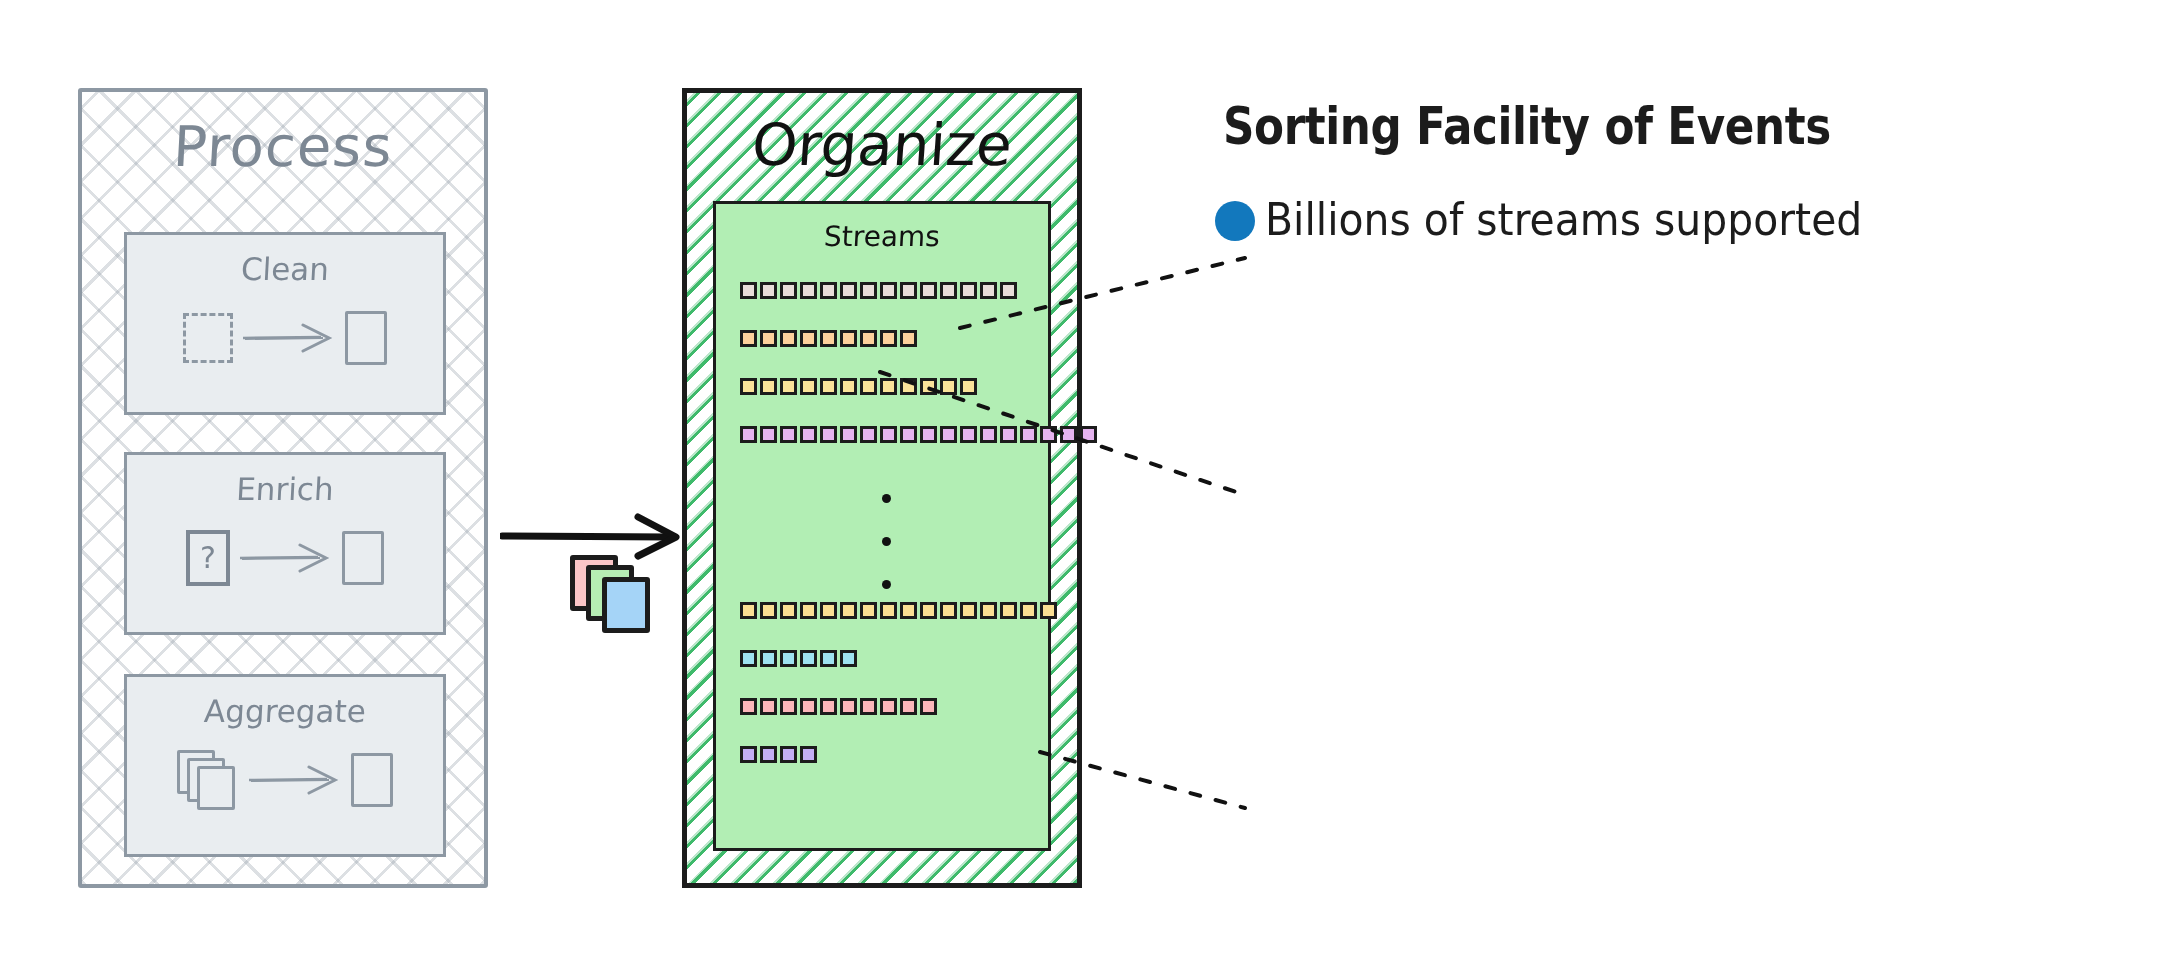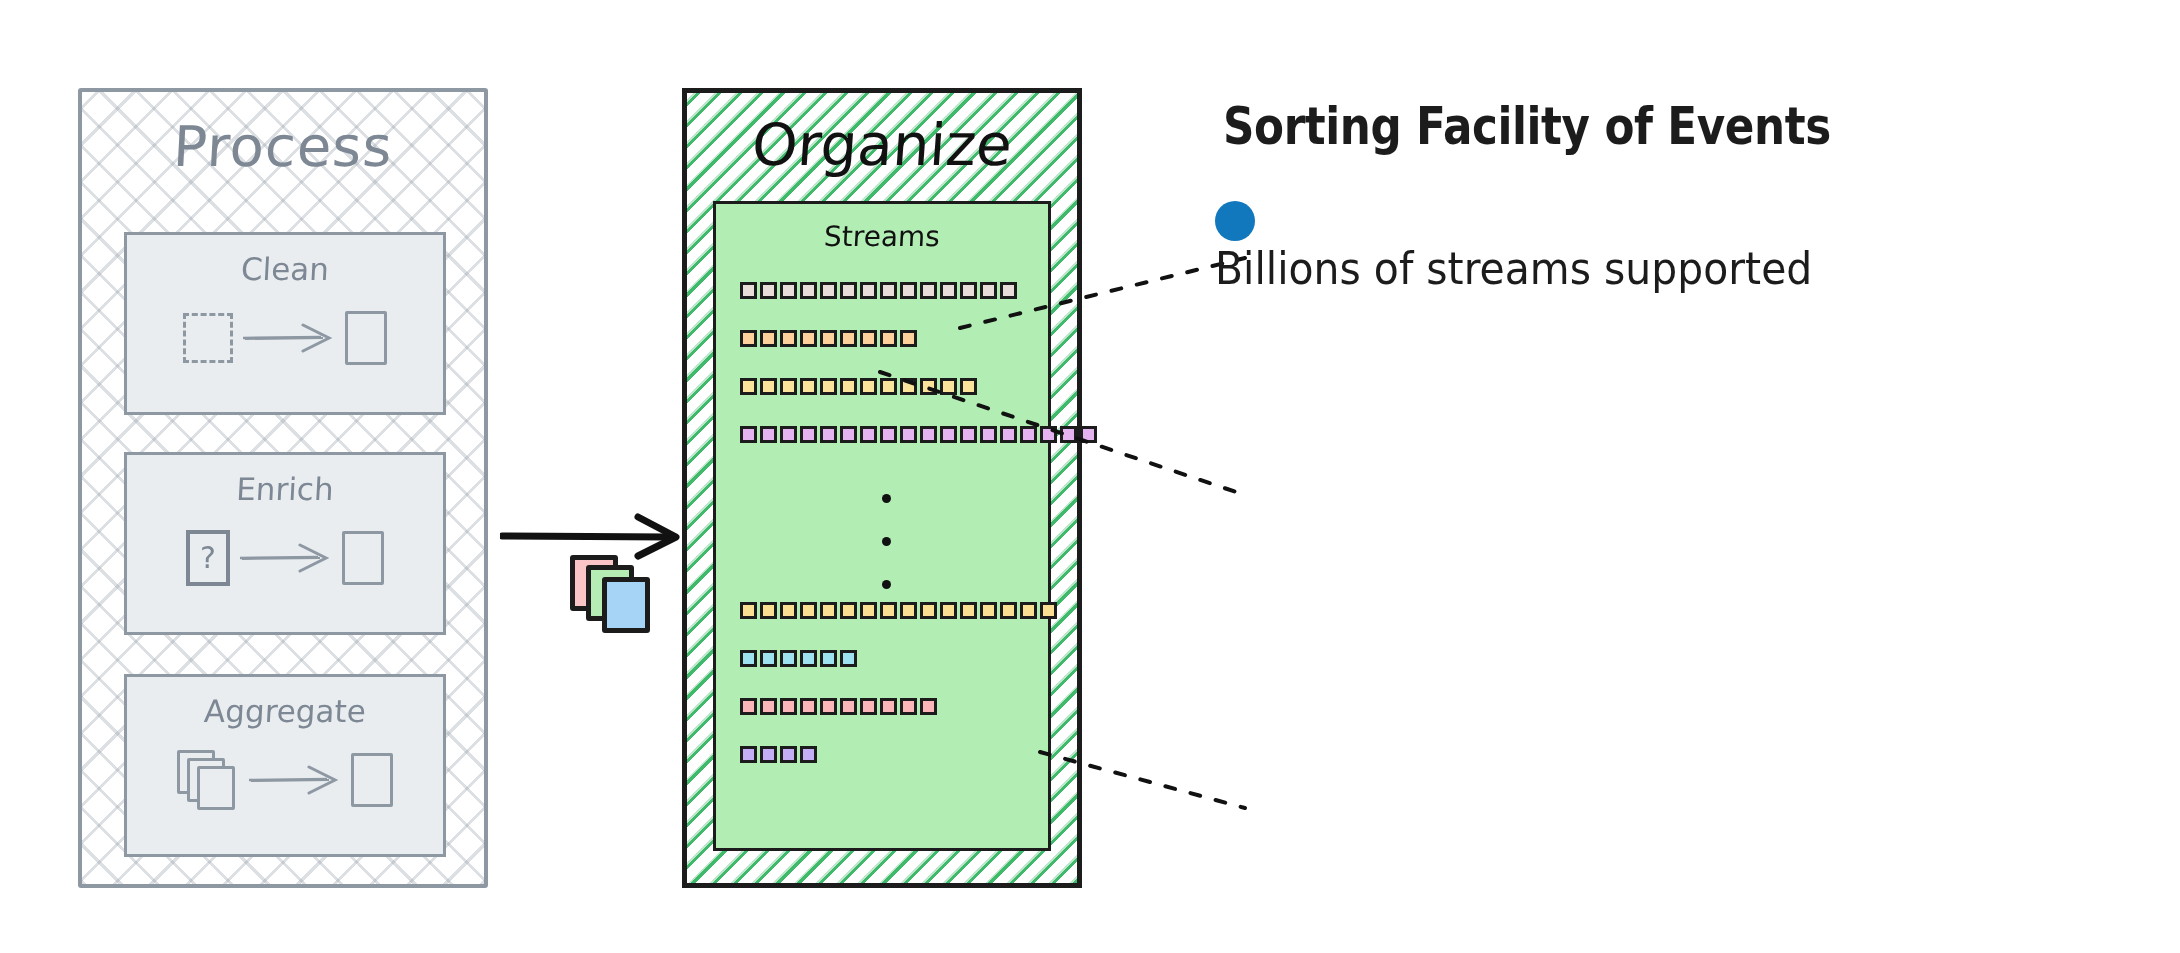--- a/index.html
+++ b/index.html
@@ -96,21 +96,21 @@
     color:#1c1c1c;letter-spacing:-.5px;margin:0 0 36px 8px;
     transform:scaleX(.84);transform-origin:left center;white-space:nowrap;
   }
   .bullet{display:flex;align-items:flex-start;margin-bottom:40px;}
   .bullet .dot{flex:0 0 auto;width:40px;height:40px;border-radius:50%;
                background:#1278bd;margin-top:9px;margin-right:10px;}
   .bullet .btext{font-size:44px;line-height:1.28;color:#1c1c1c;
                  transform:scaleX(.93);transform-origin:left top;}
   #bullet-1{margin-top:10px;}
   #bullet-2{margin-top:52px;}
-  #bullet-3{margin-top:35px;flex-direction:column;}
+  #bullet-3{margin-top:35px;}
 </style>
 </head>
 <body>
 
 <div id="process-panel">
   <div id="process-title">Process</div>
 
   <div class="proc-box" id="proc-box-clean">
     <div class="proc-box-label">Clean</div>
     <div class="proc-row">

